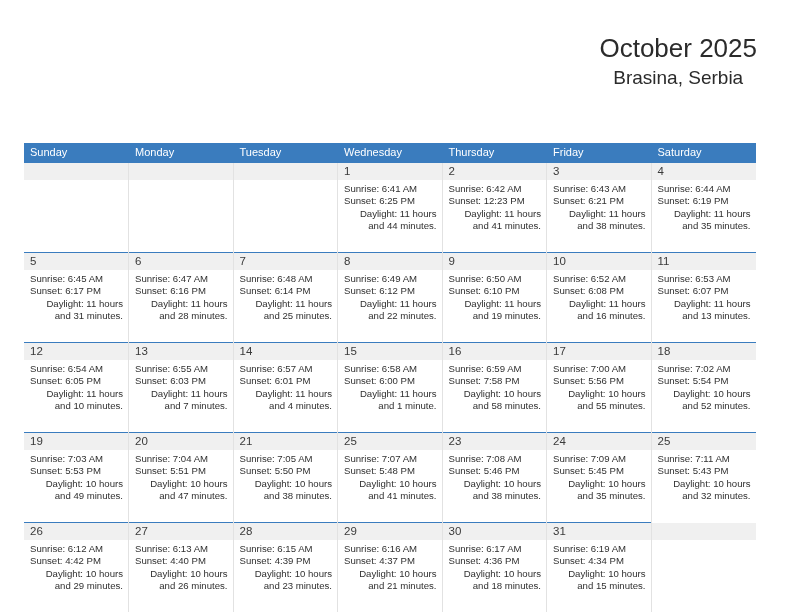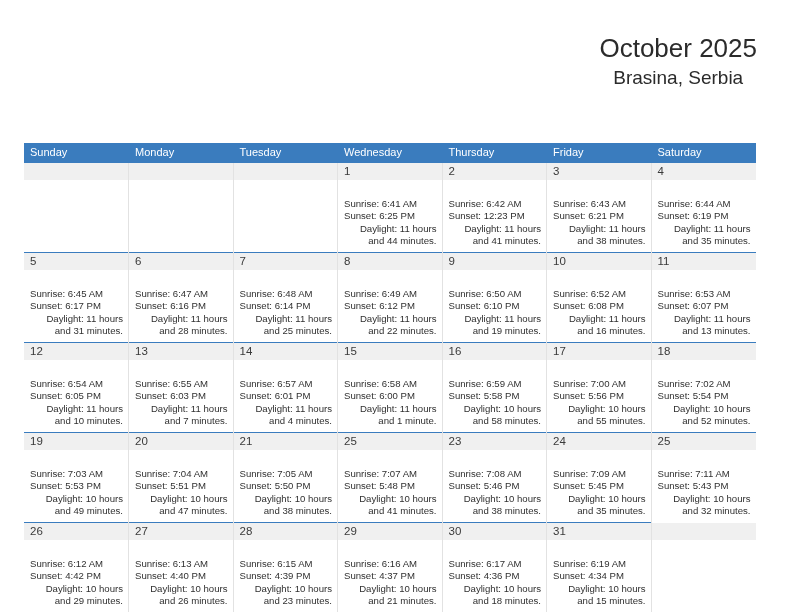--- a/index.html
+++ b/index.html
@@ -138,21 +138,21 @@
 
   .daynum-band {
     background: #f0f0f0;
     height: 17px;
     line-height: 17px;
     padding-left: 6px;
     font-size: 11.5px;
     color: #3a3a3a;
   }
   .cell-body {
-    padding: 18px 5px 0 6px;
+    padding: 3px 5px 0 6px;
     font-size: 9.6px;
     line-height: 12.4px;
     color: #303030;
   }
   .cell-body div {
     white-space: nowrap;
   }
   .cell-body .daylight-line {
     white-space: normal;
     text-align: right;
@@ -317,21 +317,21 @@
             <div class="cell-body">
               <div>Sunrise: 6:58 AM</div>
               <div>Sunset: 6:00 PM</div>
               <div class="daylight-line">Daylight: 11 hours and 1 minute.</div>
             </div>
           </td>
           <td class="">
             <div class="daynum-band">16</div>
             <div class="cell-body">
               <div>Sunrise: 6:59 AM</div>
-              <div>Sunset: 5:58 PM</div>
+              <div>Sunset: 7:58 PM</div>
               <div class="daylight-line">Daylight: 10 hours and 58 minutes.</div>
             </div>
           </td>
           <td class="">
             <div class="daynum-band">17</div>
             <div class="cell-body">
               <div>Sunrise: 7:00 AM</div>
               <div>Sunset: 5:56 PM</div>
               <div class="daylight-line">Daylight: 10 hours and 55 minutes.</div>
             </div>

